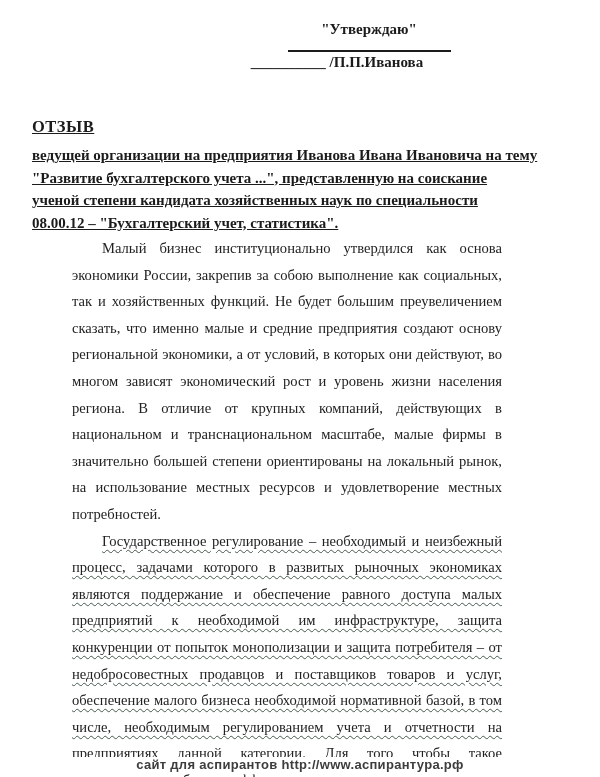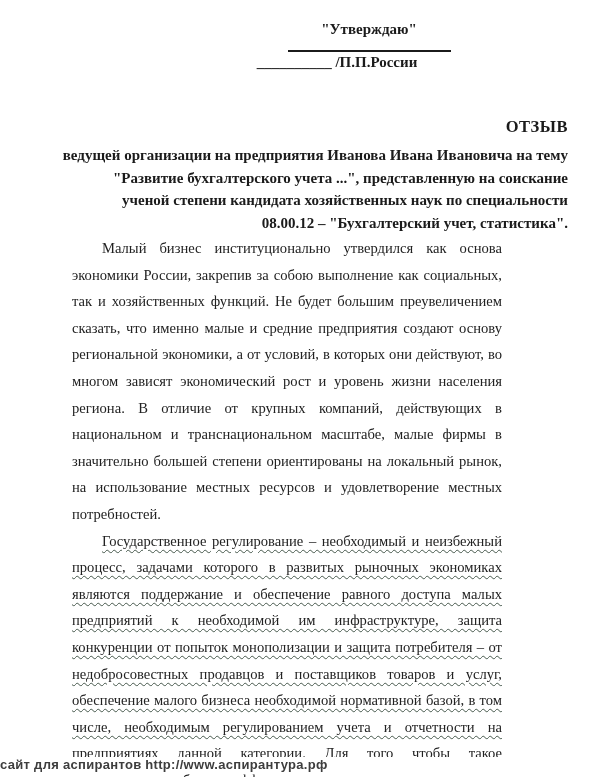--- a/index.html
+++ b/index.html
@@ -37,23 +37,24 @@
     transform: translateX(-32px);
     white-space: nowrap;
   }
 
   
   .title-block {
     position: absolute;
     top: 117px;
     left: 32px;
     right: 32px;
-    text-align: right;
+    text-align: left;
     font-weight: bold;
     color: #1b1b1b;
+    text-decoration: underline;
   }
   .doc-title {
     font-size: 16.5px;
     letter-spacing: 0.5px;
     margin-bottom: 7px;
   }
   .subtitle-line {
     font-size: 15px;
     line-height: 22.5px;
   }
@@ -80,40 +81,40 @@
     text-decoration-thickness: 1px;
     text-underline-offset: 3px;
   }
 
   
   .footer {
     position: absolute;
     left: 0;
     right: 0;
     bottom: 5px;
-    text-align: left;
+    text-align: center;
     font-family: "Liberation Sans", "DejaVu Sans", sans-serif;
     font-weight: bold;
     font-size: 13px;
     letter-spacing: 0.3px;
     color: #3d3d3d;
     background: #ffffff;
   }
 </style>
 </head>
 <body>
 
 <div class="page">
 
   <div class="approval">
     <div class="quote-line">"Утверждаю"</div>
     <div class="sig-rule"></div>
     <div class="sig-row">
       <span>__________</span>
-      <span>/П.П.России</span>
+      <span>/П.П.Иванова</span>
     </div>
   </div>
 
   <div class="title-block">
     <div class="doc-title">ОТЗЫВ</div>
     <div class="subtitle">
       <div class="subtitle-line">ведущей организации на предприятия Иванова Ивана Ивановича на тему</div>
       <div class="subtitle-line">"Развитие бухгалтерского учета ...",  представленную на соискание</div>
       <div class="subtitle-line">ученой степени  кандидата хозяйственных наук по специальности</div>
       <div class="subtitle-line">08.00.12 – "Бухгалтерский учет, статистика".</div>

